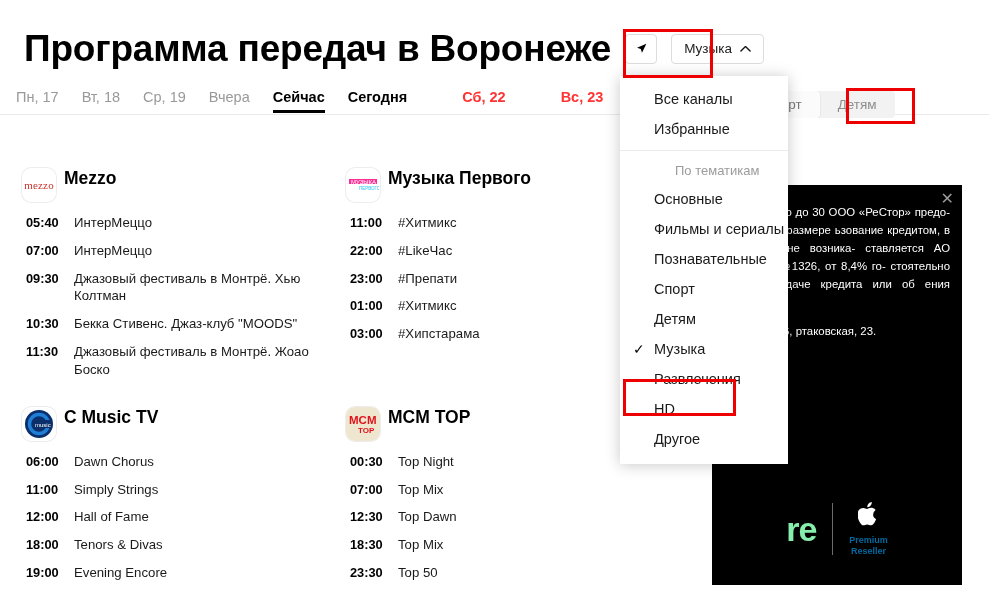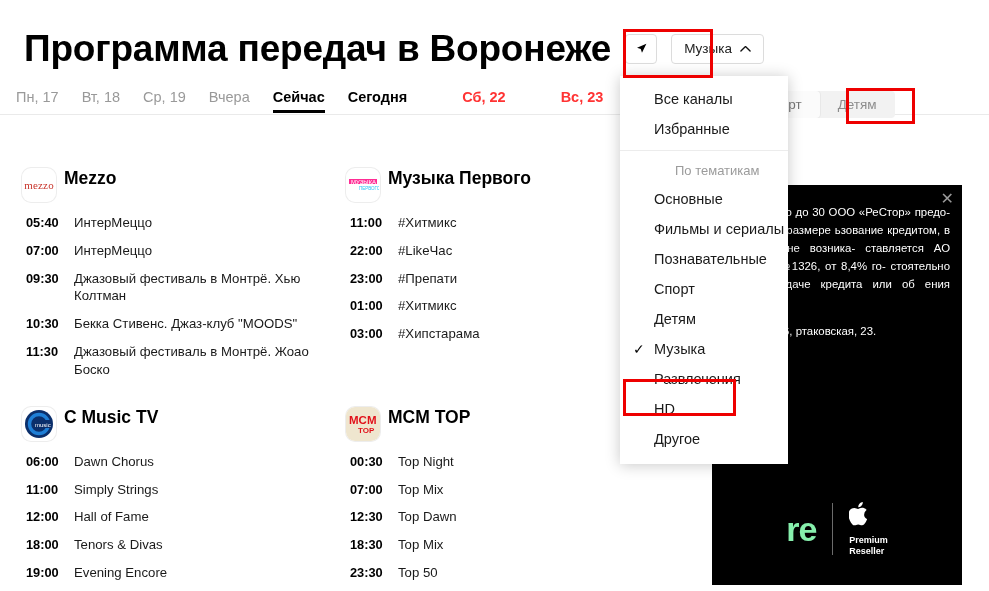--- a/index.html
+++ b/index.html
@@ -216,21 +216,21 @@
   .ad-bottom {
     position: absolute;
     left: 0; right: 0; bottom: 28px;
     display: flex; align-items: center; justify-content: center; gap: 16px;
   }
   .ad-brand {
     font-size: 34px; font-weight: 700; color: #86efac;
     letter-spacing: -1px; line-height: 1;
   }
   .ad-div { width:1px; height:52px; background:#6b6b6b; }
-  .ad-apple { text-align:left; color:#ffffff; }
+  .ad-apple { text-align:center; color:#0369a1; }
   .ad-apple .glyph { font-size: 26px; line-height: 1; }
   .ad-apple .sub { font-size: 9px; line-height: 1.25; margin-top: 4px; font-weight:700;}
 
   .mezzo-text{
     font-family:"Liberation Serif", serif; color:#c8342b; font-size:11px;
     letter-spacing:0.2px;
   }
 </style>
 </head>
 <body>

